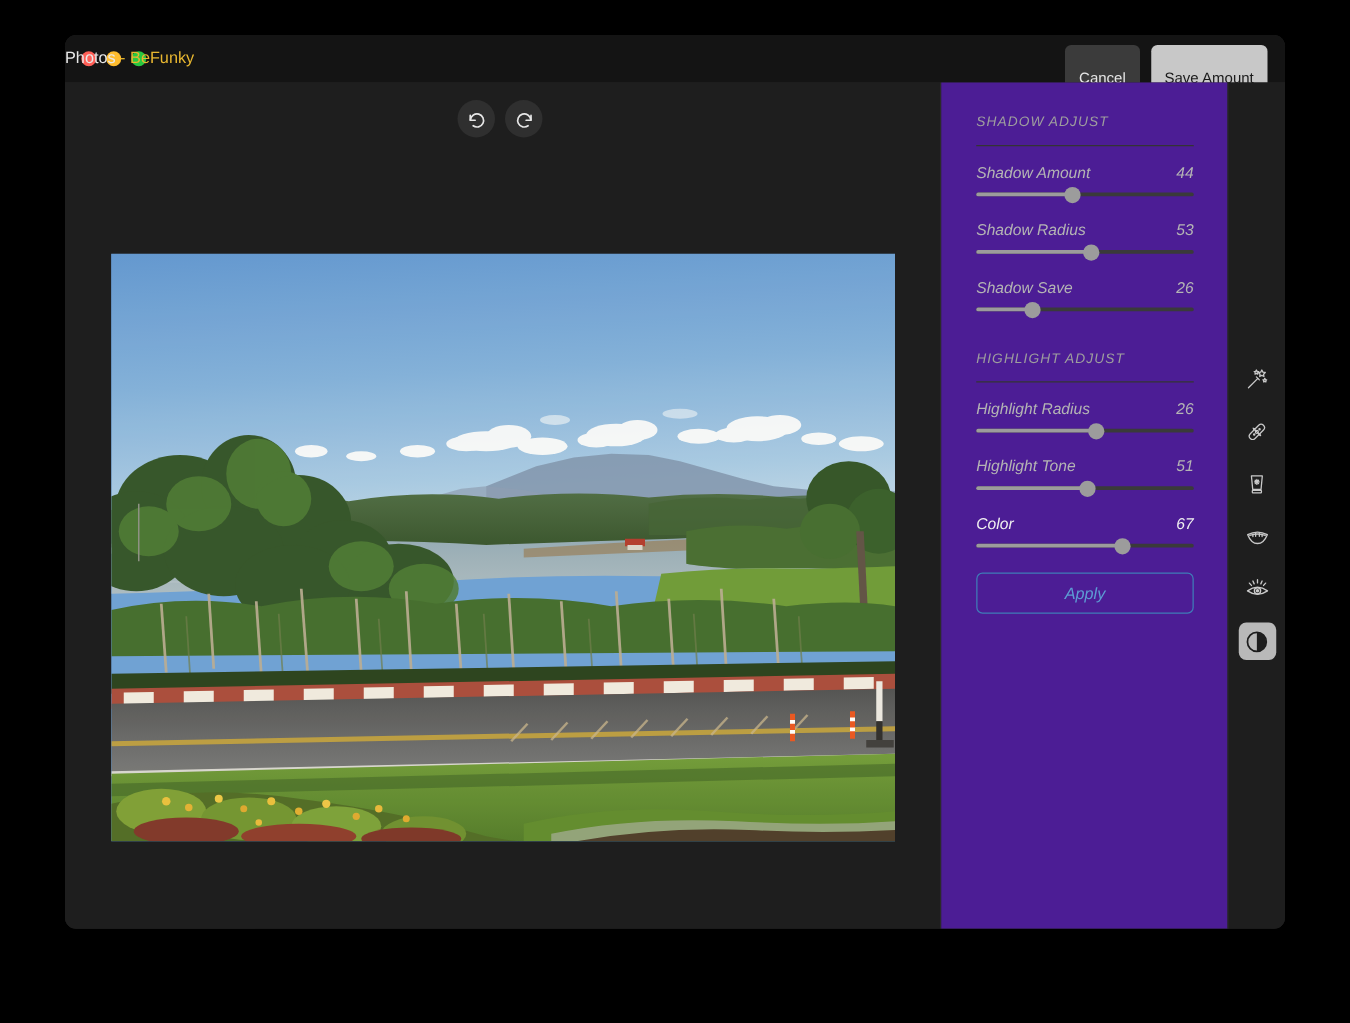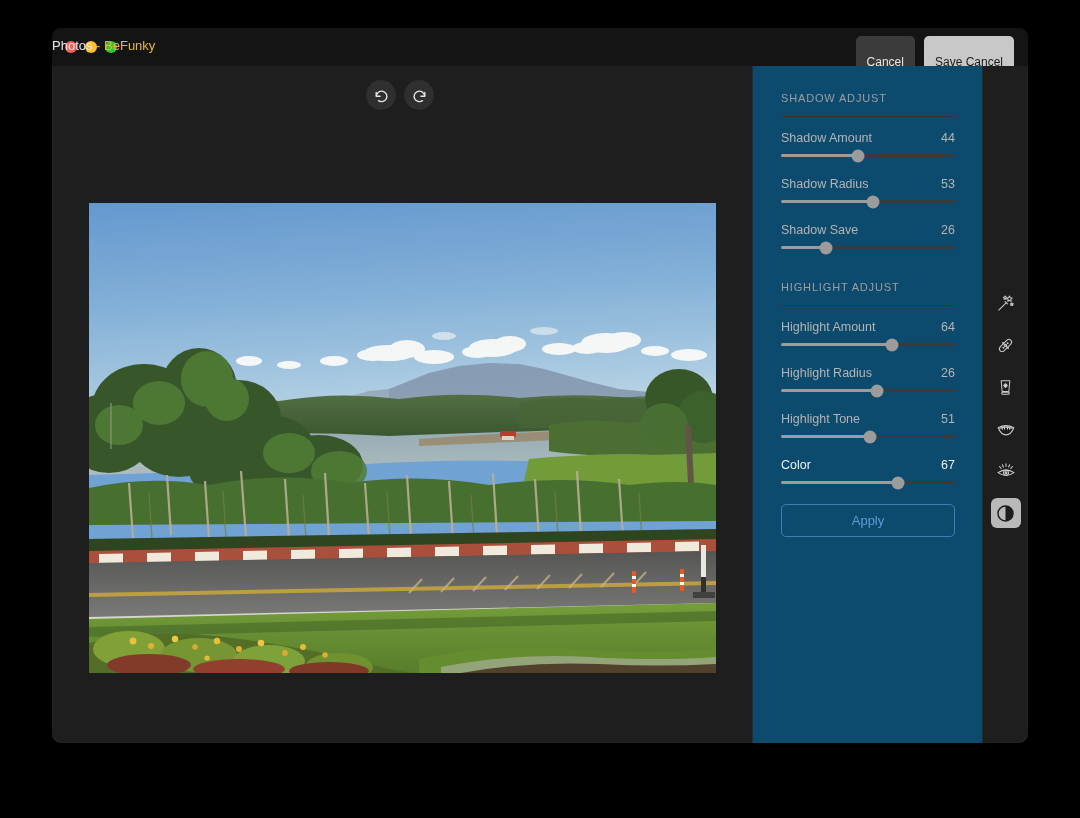--- a/index.html
+++ b/index.html
@@ -99,22 +99,23 @@
   }
   #divider-right {
     position:absolute; left:930px; top:0;
     width:1px; height:677px; background:#2b2b2b;
   }
 
   
   #panel {
     position:absolute; left:701px; top:0;
     width:229px; height:677px;
-    background:#0c4a6e;
+    background:#4c1d95;
     padding:26px 27px 16px 28px;
+    font-style:italic;
   }
   .section-head {
     font-size:11px; letter-spacing:.85px;
     color:#9e9e9e; text-transform:uppercase;
     margin-bottom:12px;
   }
   .section-rule {
     height:1px; background:#343434; margin-bottom:14px;
   }
   .slider-row { margin-bottom:20px; }
@@ -186,21 +187,21 @@
       <div class="light yellow"></div>
       <div class="light green"></div>
     </div>
 
     <div id="title">
       <span>Photos</span><span class="dash"> - </span><span class="brand">BeFunky</span>
     </div>
 
     <div id="win-actions">
       <div class="wbtn cancel">Cancel</div>
-      <div class="wbtn save">Save Cancel</div>
+      <div class="wbtn save">Save Amount</div>
     </div>
   </div>
 
   <div id="body">
 
     <div id="canvas-area">
 
       <div id="history-bar">
         <div class="round-btn undo">
           <svg width="17" height="17" viewBox="0 0 24 24" fill="none" stroke="#e6e6e6" stroke-width="1.9" stroke-linecap="round" stroke-linejoin="round">
@@ -478,30 +479,20 @@
           <div class="track">
             <div class="fill" style="width: 26%;"></div>
             <div class="thumb" style="left: 26%;"></div>
           </div>
         </div>
         <div style="height: 12px;"></div>
         <div class="section-head">HIGHLIGHT ADJUST</div>
         <div class="section-rule"></div>
         <div class="slider-row">
           <div class="slider-top">
-            <span class="slider-label">Highlight Amount</span>
-            <span class="slider-value">64</span>
-          </div>
-          <div class="track">
-            <div class="fill" style="width: 64%;"></div>
-            <div class="thumb" style="left: 64%;"></div>
-          </div>
-        </div>
-        <div class="slider-row">
-          <div class="slider-top">
             <span class="slider-label">Highlight Radius</span>
             <span class="slider-value">26</span>
           </div>
           <div class="track">
             <div class="fill" style="width: 55%;"></div>
             <div class="thumb" style="left: 55%;"></div>
           </div>
         </div>
         <div class="slider-row">
           <div class="slider-top">

